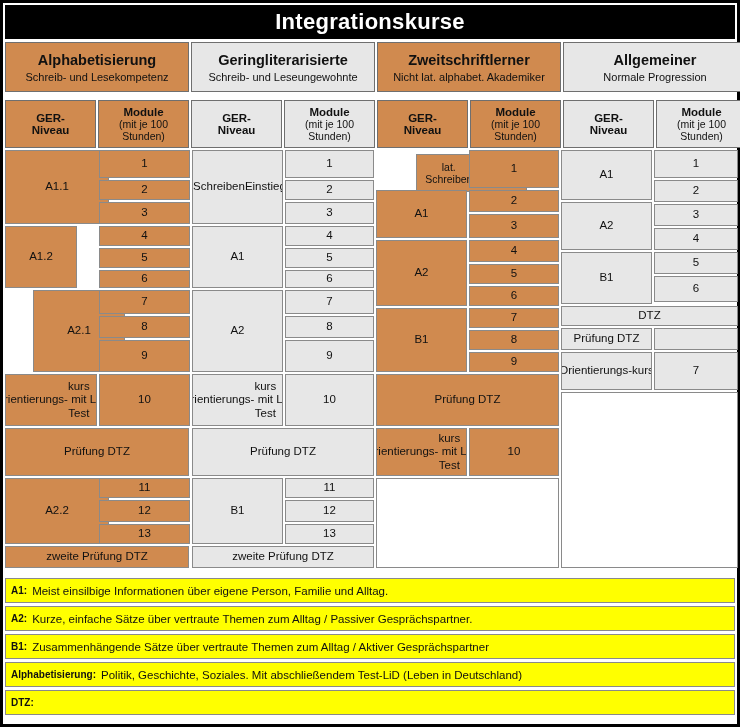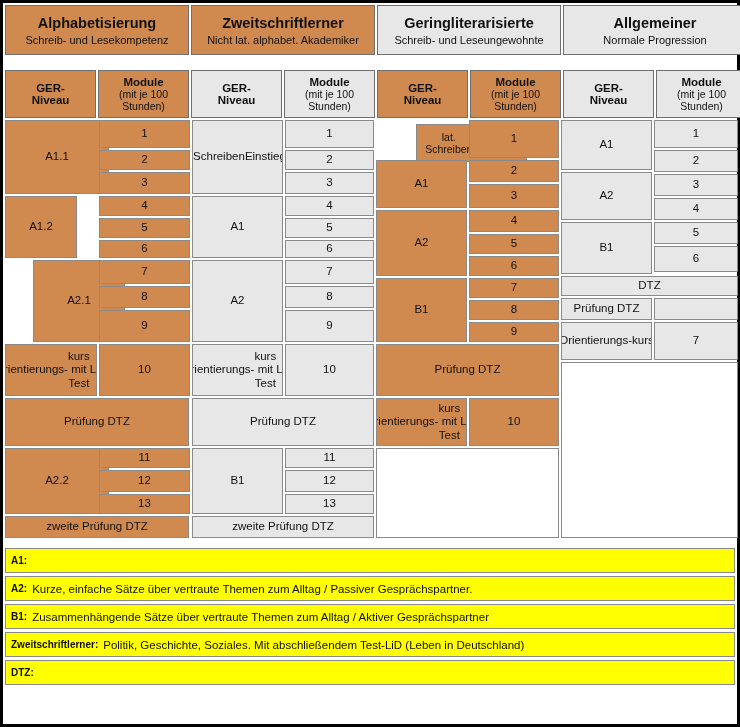--- a/index.html
+++ b/index.html
@@ -42,21 +42,21 @@
   }
   .or  { background: #d08a4f; }
   .gy  { background: #e7e7e7; }
   .wh  { background: #ffffff; border: 1px solid #8a8a8a; }
 
   
   .group-row {
     display: flex;
     gap: 2px;
     height: 50px;
-    margin-bottom: 15px;
+    margin-bottom: 8px;
   }
   .group-head {
     flex: 0 0 184px;
     border: 1px solid #6f6f6f;
     display: flex;
     flex-direction: column;
     align-items: center;
     justify-content: center;
     text-align: center;
   }
@@ -98,33 +98,34 @@
   }
   .legend-row .lg-key { font-weight: bold; font-size: 10px; margin-right: 5px; }
   .legend-row .lg-txt { font-size: 11.5px; }
   .legend-row:last-child { margin-bottom: 8px; }
 </style>
 </head>
 <body>
 
 <div id="page">
 
+  <div class="title-bar">Integrationskurse</div>
 
   <div class="group-row">
     <div class="group-head or">
       <div class="g-title">Alphabetisierung</div>
       <div class="g-sub">Schreib- und Lesekompetenz</div>
     </div>
+    <div class="group-head gy">
+      <div class="g-title">Geringliterarisierte</div>
+      <div class="g-sub">Schreib- und Leseungewohnte</div>
+    </div>
     <div class="group-head or">
       <div class="g-title">Zweitschriftlerner</div>
       <div class="g-sub">Nicht lat. alphabet. Akademiker</div>
-    </div>
-    <div class="group-head gy">
-      <div class="g-title">Geringliterarisierte</div>
-      <div class="g-sub">Schreib- und Leseungewohnte</div>
     </div>
     <div class="group-head gy">
       <div class="g-title">Allgemeiner</div>
       <div class="g-sub">Normale Progression</div>
     </div>
   </div>
 
   <div class="sub-row">
     <div class="sub-head or">
       <div class="sh-b">GER-</div>
@@ -393,31 +394,32 @@
       <div class="cell gy" style="left: 649px; top: 178px; width: 84px; height: 22px;"></div>
       <div class="cell gy" style="left: 649px; top: 202px; width: 84px; height: 38px;">
         <span>7</span>
       </div>
       <div class="cell wh" style="left: 556px; top: 242px; width: 177px; height: 176px;"></div>
     </div>
 
   <div class="legend" id="legend">
       <div class="legend-row">
         <span class="lg-key">A1:</span>
+        <span class="lg-txt">Meist einsilbige Informationen über eigene Person, Familie und Alltag.</span>
       </div>
       <div class="legend-row">
         <span class="lg-key">A2:</span>
         <span class="lg-txt">Kurze, einfache Sätze über vertraute Themen zum Alltag / Passiver Gesprächspartner.</span>
       </div>
       <div class="legend-row">
         <span class="lg-key">B1:</span>
         <span class="lg-txt">Zusammenhängende Sätze über vertraute Themen zum Alltag / Aktiver Gesprächspartner</span>
       </div>
       <div class="legend-row">
-        <span class="lg-key">Zweitschriftlerner:</span>
+        <span class="lg-key">Alphabetisierung:</span>
         <span class="lg-txt">Politik, Geschichte, Soziales. Mit abschließendem Test-LiD (Leben in Deutschland)</span>
       </div>
       <div class="legend-row">
         <span class="lg-key">DTZ:</span>
       </div>
     </div>
 
 </div>
 
 </body></html>

